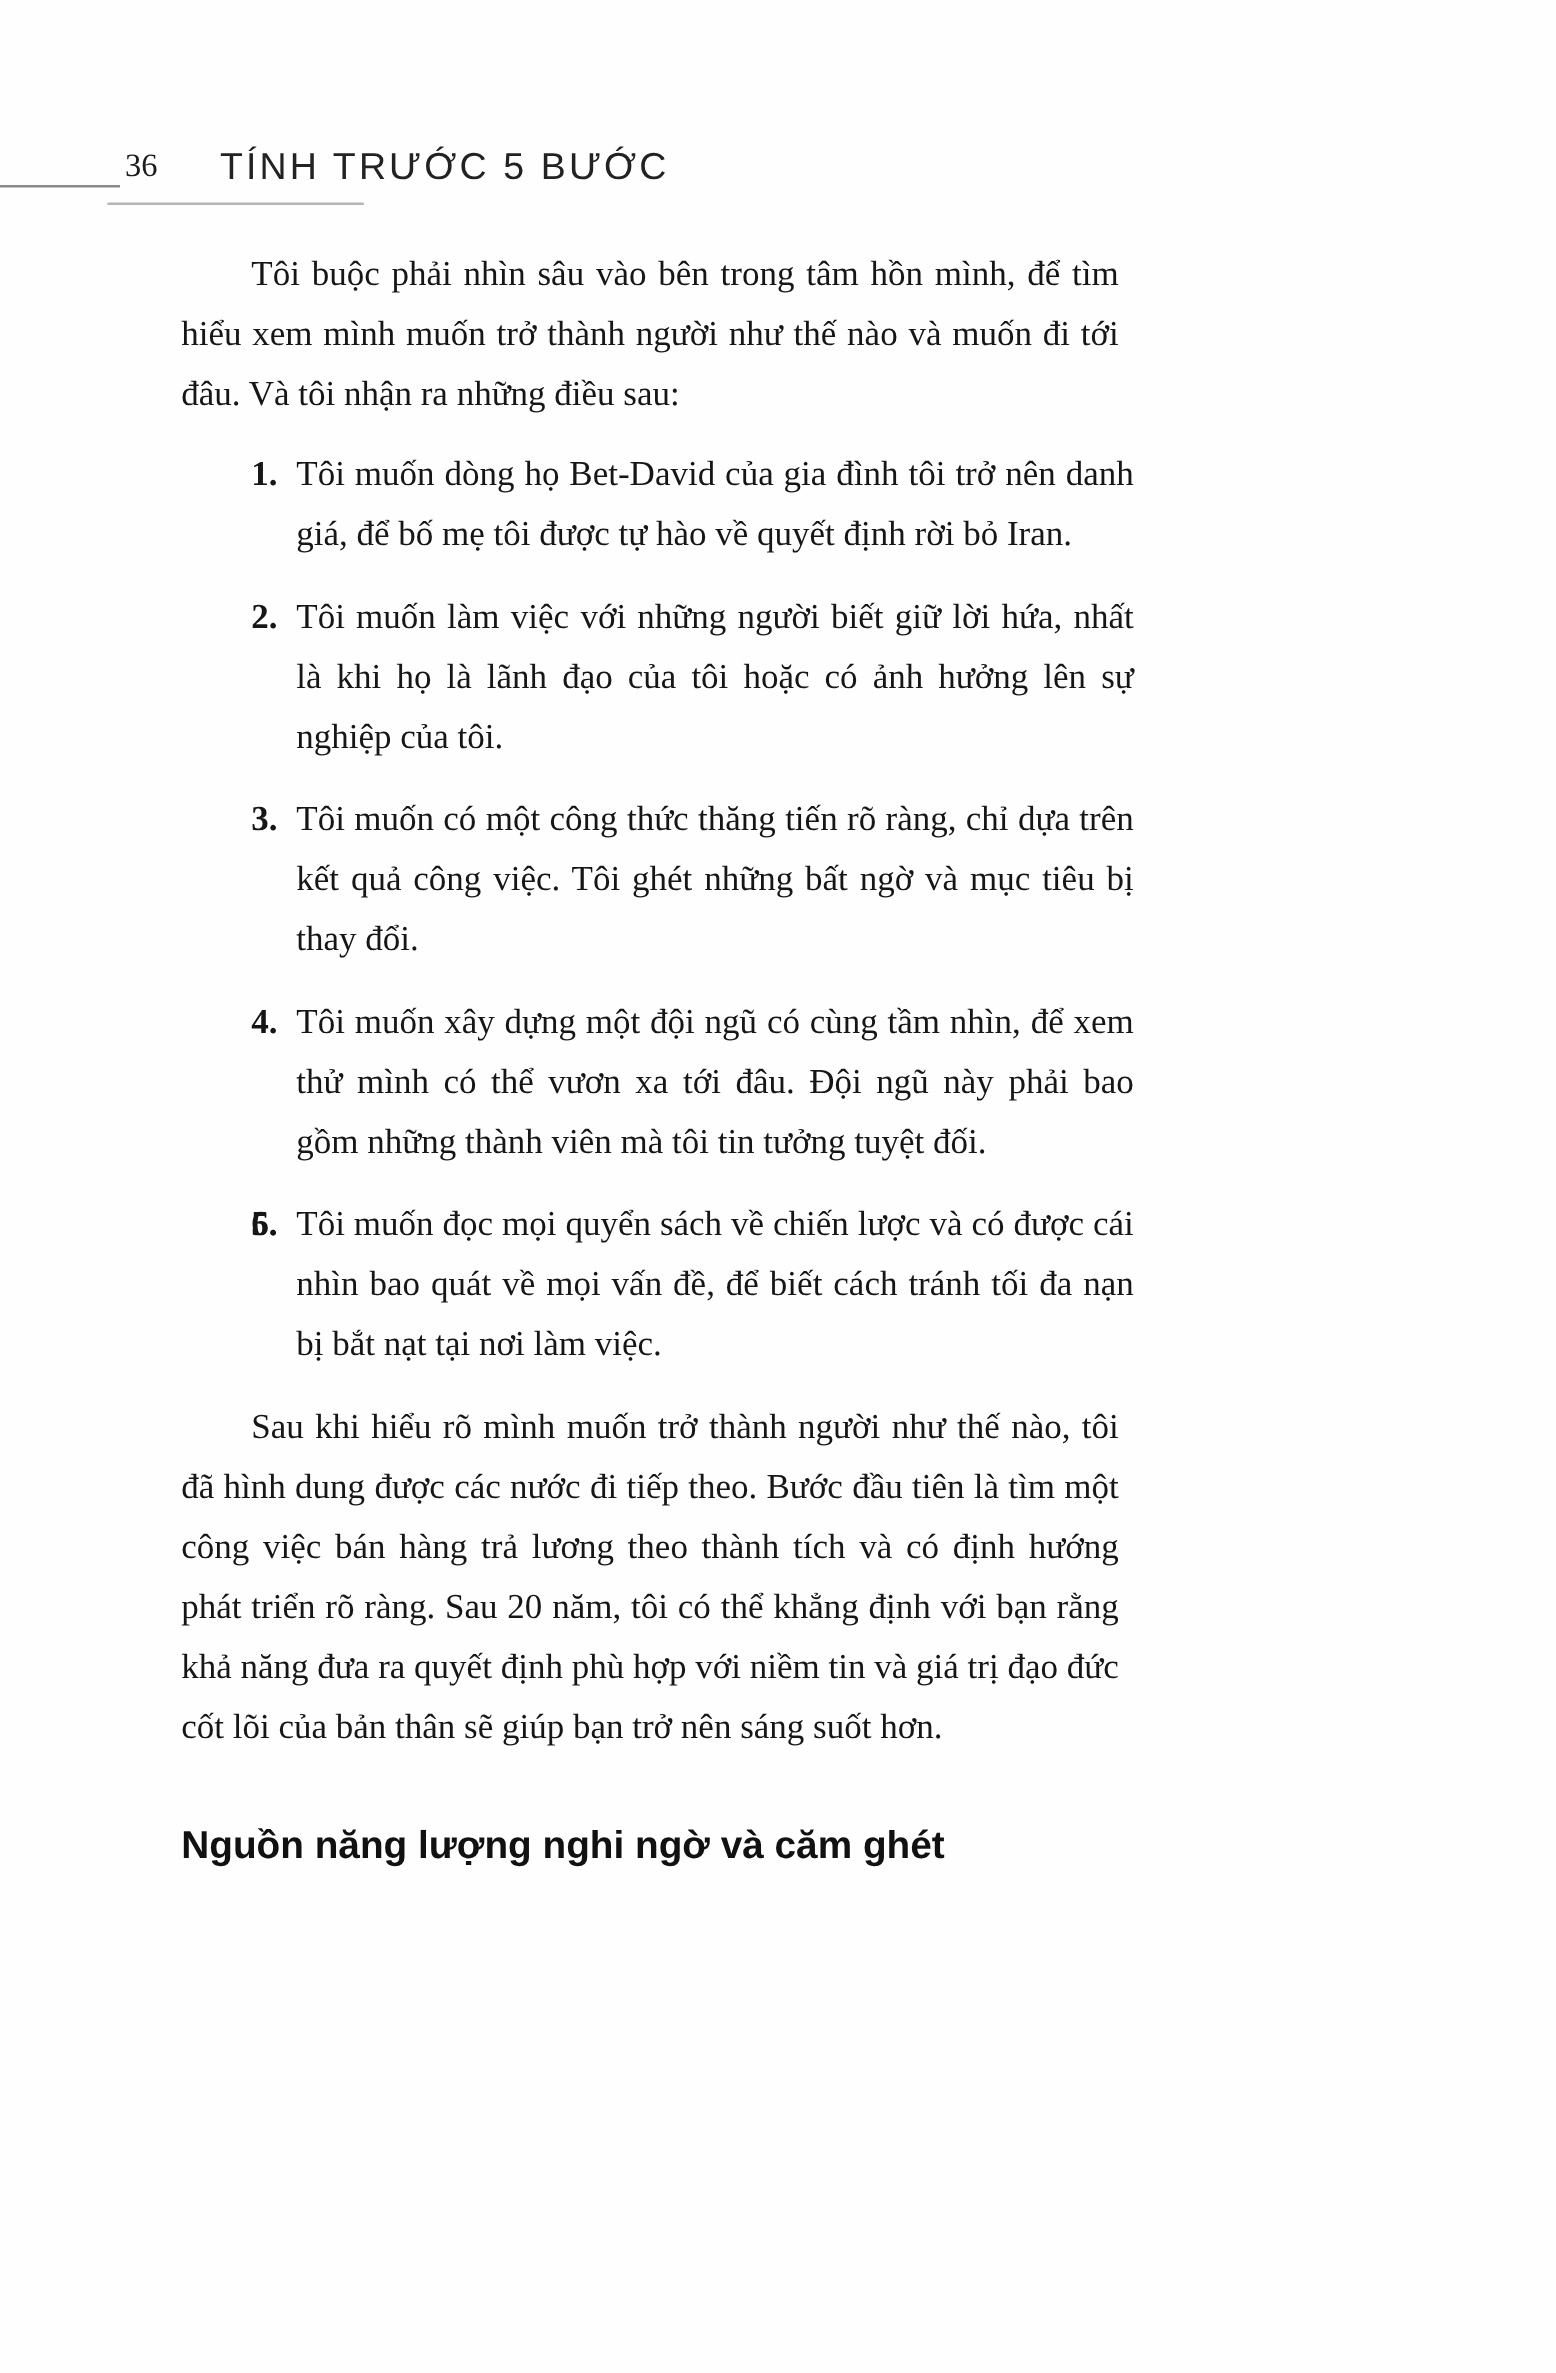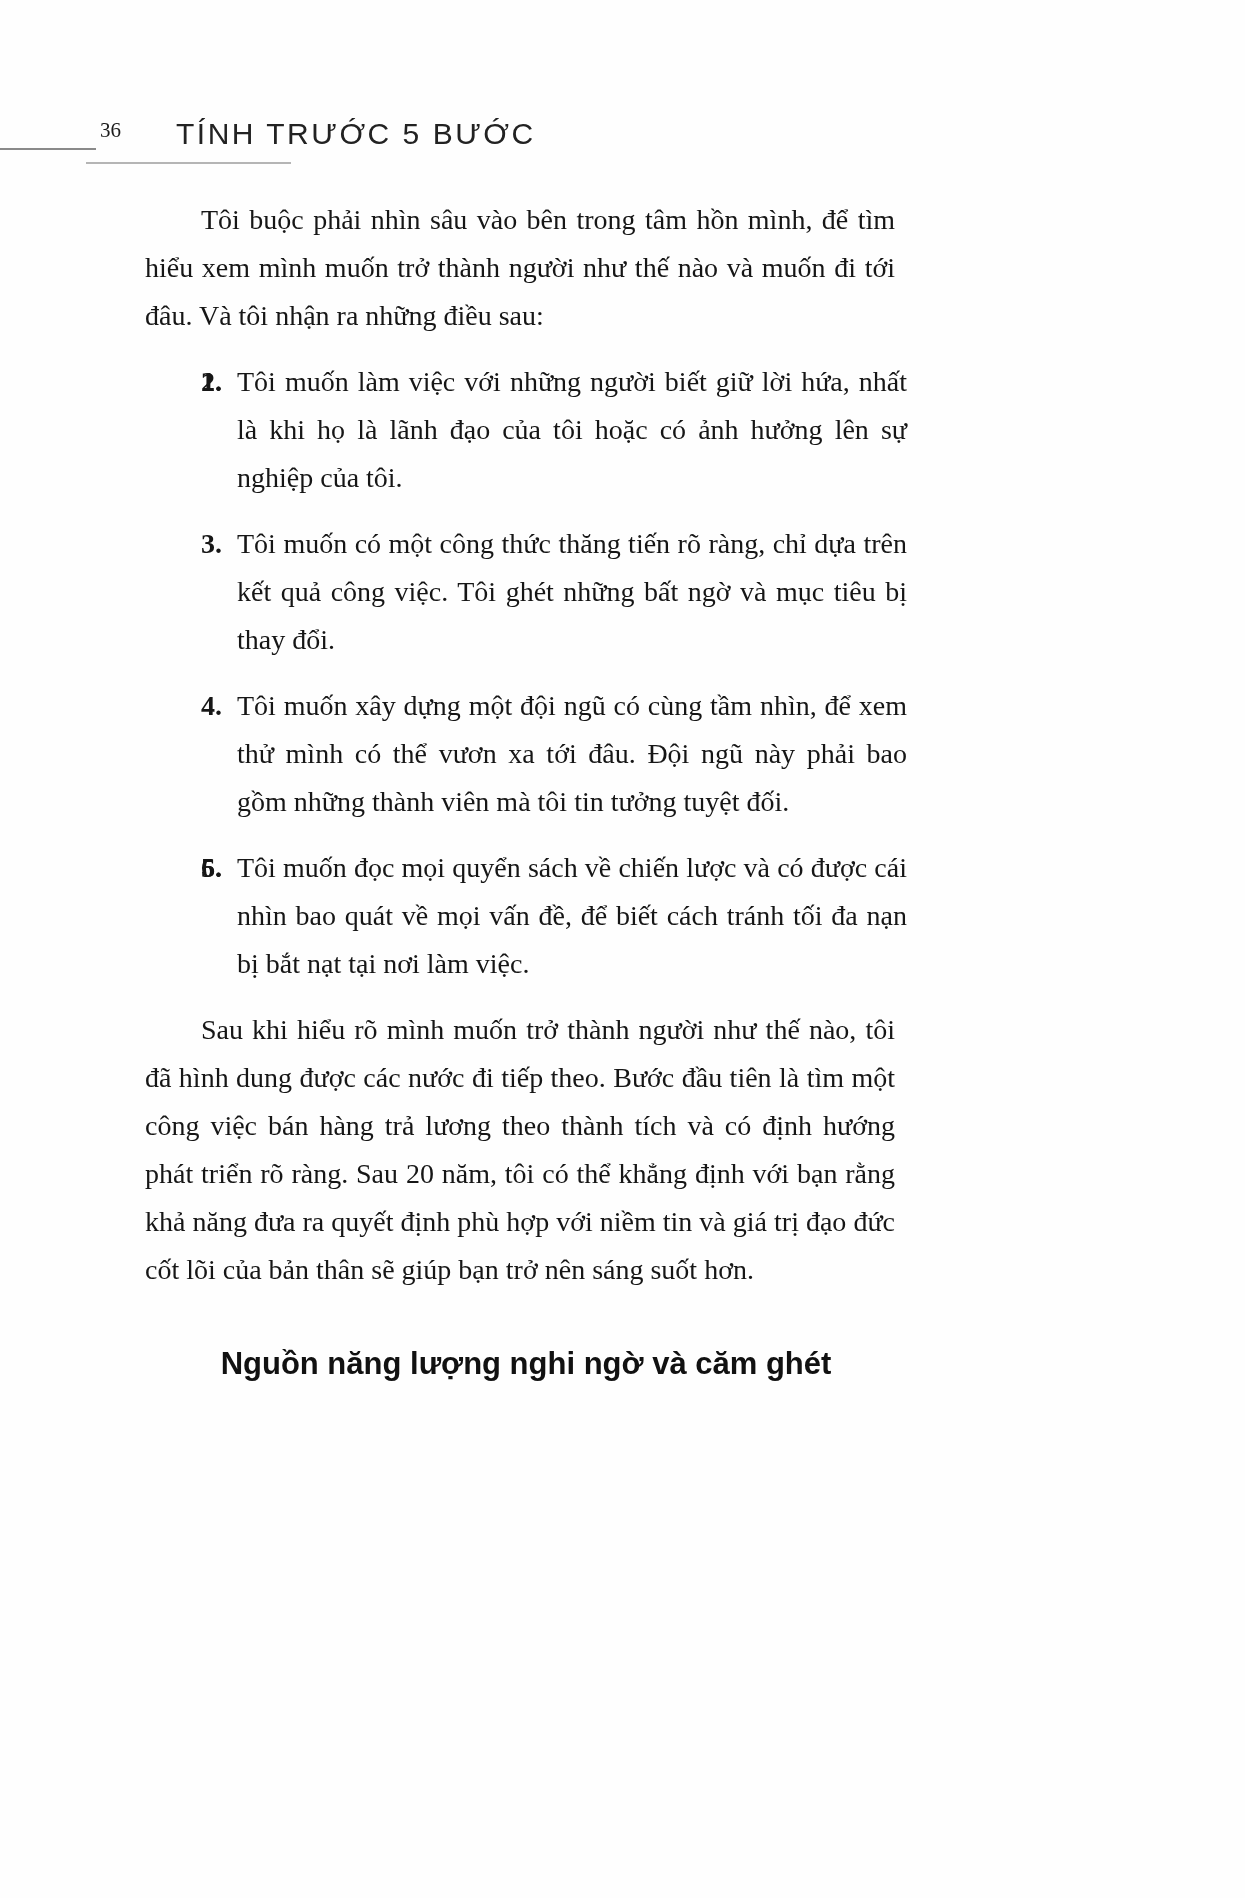--- a/index.html
+++ b/index.html
@@ -21,21 +21,21 @@
     position: absolute;
     top: 112px;
     left: 0;
     width: 100%;
     height: 60px;
   }
   .page-number {
     position: absolute;
     left: 100px;
     top: 6px;
-    font-size: 21px;
+    font-size: 26px;
     color: #1c1c1c;
   }
   .running-title {
     position: absolute;
     left: 176px;
     top: 5px;
     font-family: "Liberation Sans", "DejaVu Sans", sans-serif;
     font-size: 30px;
     letter-spacing: 2.5px;
     color: #222222;
@@ -80,21 +80,20 @@
     text-align: justify;
   }
   .list-number {
     position: absolute;
     left: 56px;
     top: 0;
     font-weight: bold;
   }
   .section-heading {
     margin: 46px 0 34px 0;
-    text-align: center;
     text-indent: 0;
     font-family: "Liberation Sans", "DejaVu Sans", sans-serif;
     font-weight: bold;
     font-size: 31px;
     color: #111111;
   }
 </style>
 </head>
 <body>
 
@@ -107,20 +106,21 @@
     <div class="header-rule-under-number"></div>
   </div>
 
   <div class="body-text">
 
     <p class="para">Tôi buộc phải nhìn sâu vào bên trong tâm hồn mình, để tìm hiểu xem mình muốn trở thành người như thế nào và muốn đi tới đâu. Và tôi nhận ra những điều sau:</p>
 
     <div class="numbered-list">
       <div class="list-item">
         <span class="list-number">1.</span>
+        <span>Tôi muốn dòng họ Bet-David của gia đình tôi trở nên danh giá, để bố mẹ tôi được tự hào về quyết định rời bỏ Iran.</span>
       </div>
       <div class="list-item">
         <span class="list-number">2.</span>
         <span>Tôi muốn làm việc với những người biết giữ lời hứa, nhất là khi họ là lãnh đạo của tôi hoặc có ảnh hưởng lên sự nghiệp của tôi.</span>
       </div>
       <div class="list-item">
         <span class="list-number">3.</span>
         <span>Tôi muốn có một công thức thăng tiến rõ ràng, chỉ dựa trên kết quả công việc. Tôi ghét những bất ngờ và mục tiêu bị thay đổi.</span>
       </div>
       <div class="list-item">

